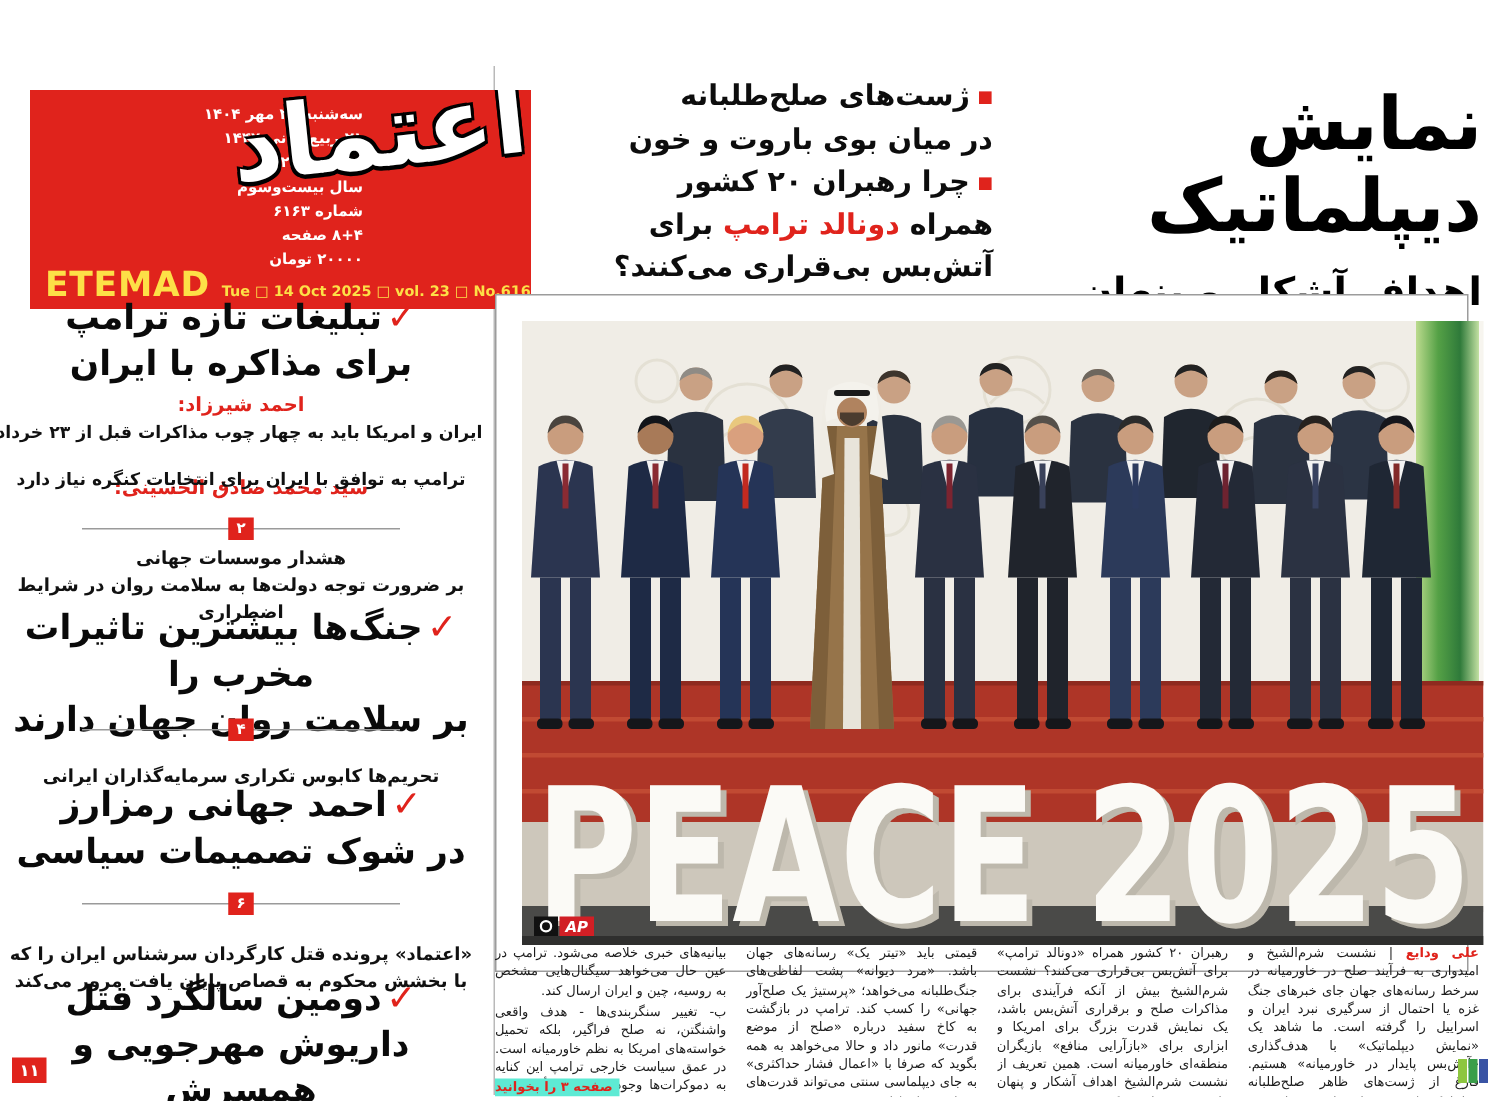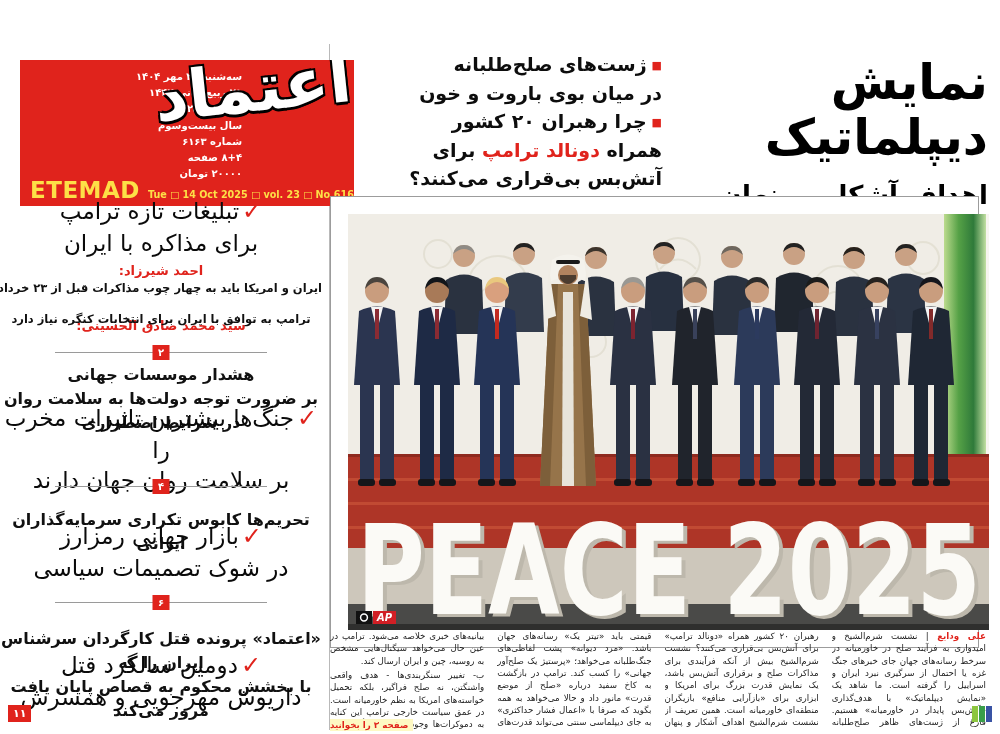--- a/index.html
+++ b/index.html
@@ -30,44 +30,44 @@
   .teaser .red{color:var(--red);}
 
   
   .headline{position:absolute;top:56px;right:12px;width:366px;direction:rtl;text-align:right;}
   .headline h1{margin:0;font-size:49px;line-height:1.12;font-weight:bold;color:#000;letter-spacing:-1px;}
   .headline h2{margin:14px 0 0 0;font-size:26px;font-weight:bold;color:#000;}
 
   
   .leftcol{position:absolute;left:0;top:0;width:322px;height:734px;direction:rtl;overflow:hidden;}
   .lc{position:absolute;width:100%;text-align:center;}
-  .lc-title{font-size:23px;font-weight:normal;line-height:1.32;color:#0a0a0a;text-align:center;}
+  .lc-title{font-size:23px;font-weight:bold;line-height:1.32;color:#0a0a0a;text-align:center;}
   .chk{color:var(--red);font-size:24px;margin-left:3px;}
   .lc-kr{color:var(--red);font-size:13px;font-weight:bold;}
   .lc-sub{font-size:11.5px;font-weight:bold;white-space:nowrap;letter-spacing:-.2px;}
-  .lc-small{font-size:16px;font-weight:bold;line-height:1.5;}
+  .lc-small{font-size:12px;font-weight:bold;line-height:1.5;}
   .divider{position:absolute;left:55px;right:55px;border-top:1px solid #9a9a9a;}
   .divider .num{position:absolute;top:-8px;left:50%;transform:translateX(-50%);
                 background:var(--red);color:#fff;min-width:17px;height:15px;font-size:10px;
                 line-height:15px;text-align:center;font-weight:bold;padding:0 2px;}
   .page-badge{position:absolute;left:8px;top:705px;background:var(--red);color:#fff;
               font-size:11px;font-weight:bold;padding:1px 5px;line-height:15px;}
 
   
   .photo{position:absolute;left:330px;top:196px;margin:0;width:649px;background:#fff;
          border:1px solid #9c9c9c;padding:17px;}
   .photo svg{display:block;}
 
   
   .article{position:absolute;right:14px;top:630px;width:656px;height:101px;display:flex;gap:13px;
            direction:rtl;text-align:justify;font-size:8.7px;line-height:1.42;color:#1c1c1c;overflow:hidden;}
   .article .col{flex:1;position:relative;overflow:hidden;}
   .byline{color:var(--red);font-weight:bold;}
   .col p{margin:0 0 2px 0;}
-  .readmore{position:absolute;left:0;bottom:0;background:#fef9c3;color:var(--red);
+  .readmore{position:absolute;left:0;bottom:0;background:#5eead4;color:var(--red);
             font-weight:bold;padding-right:5px;}
 
   
   .corner-mark{position:absolute;right:8px;top:706px;display:flex;gap:1px;}
   .corner-mark span{display:block;width:6px;height:16px;}
 </style>
 </head>
 <body>
 
 <div class="page">
@@ -126,21 +126,21 @@
       <span class="chk">✓</span><span>جنگ‌ها بیشترین تاثیرات مخرب را</span><br>
       <span>بر سلامت روان جهان دارند</span>
     </div>
 
     <div class="divider" style="top:486px;">
       <span class="num">۴</span>
     </div>
 
     <div class="lc lc-small" style="top:508px;">تحریم‌ها کابوس تکراری سرمایه‌گذاران ایرانی</div>
     <div class="lc lc-title" style="top:521px;">
-      <span class="chk">✓</span><span>بازار جهانی رمزارز</span><br>
+      <span class="chk">✓</span><span>احمد جهانی رمزارز</span><br>
       <span>در شوک تصمیمات سیاسی</span>
     </div>
 
     <div class="divider" style="top:602px;">
       <span class="num">۶</span>
     </div>
 
     <div class="lc lc-small" style="top:611px;margin-top:16px;">
       <span>«اعتماد» پرونده قتل کارگردان سرشناس ایران را که</span><br>
       <span>با بخشش محکوم به قصاص پایان یافت مرور می‌کند</span>

